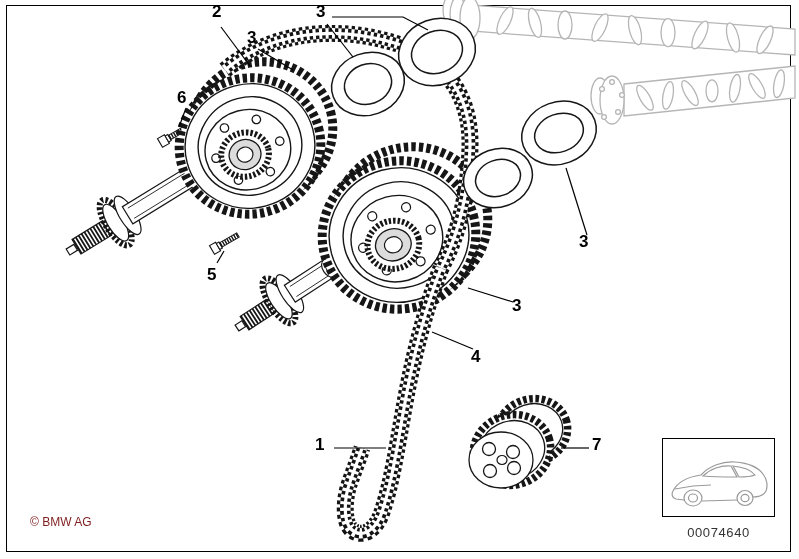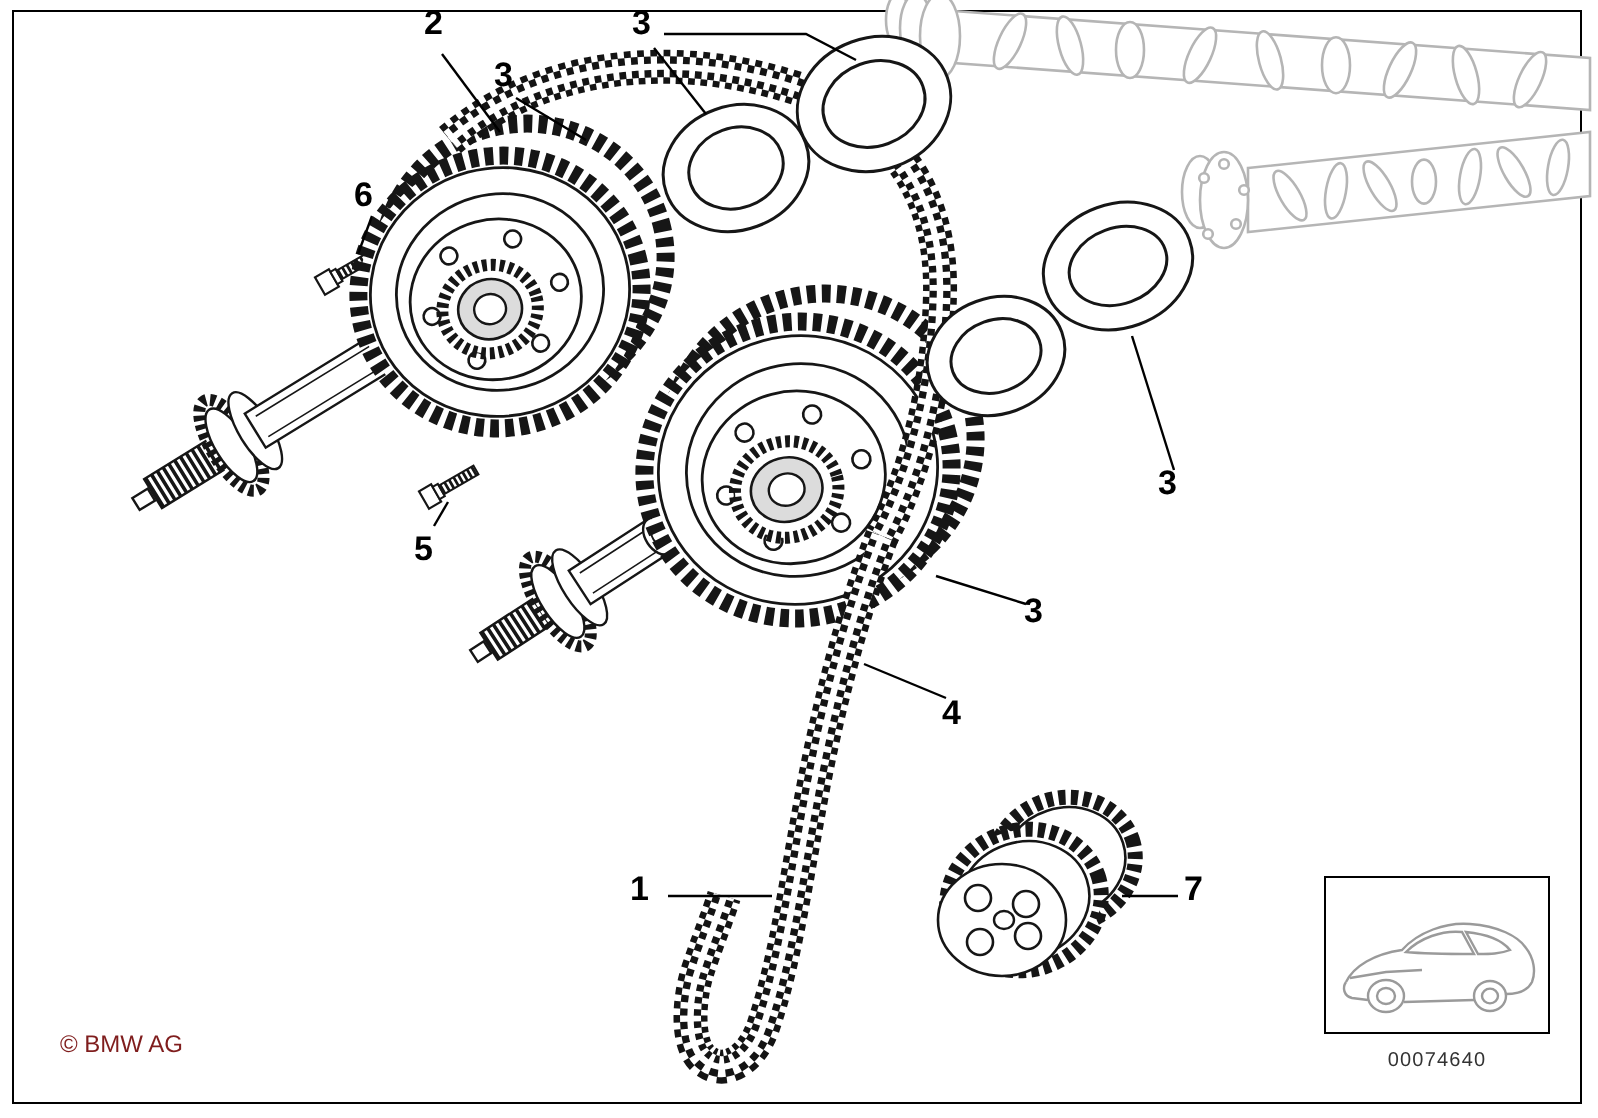--- a/index.html
+++ b/index.html
@@ -14,21 +14,21 @@
     position:absolute;font-weight:bold;font-size:17px;color:#000;
     line-height:1;cursor:pointer;user-select:none;
   }
   .copyright{position:absolute;left:30px;top:515px;font-size:12px;color:#7f1d1d;}
   .carbox{
     position:absolute;left:662px;top:438px;width:113px;height:79px;
     border:1.3px solid #000;box-sizing:border-box;background:#fff;
   }
   .code{
     position:absolute;left:660px;top:525px;width:117px;text-align:center;
-    font-size:10px;color:#333;letter-spacing:0.6px;
+    font-size:13px;color:#333;letter-spacing:0.6px;
   }
   
   .chain-a{fill:none;stroke:#141414;stroke-width:17;stroke-dasharray:3.4 3;}
   .chain-b{fill:none;stroke:#fff;stroke-width:10.5;}
   .chain-c{fill:none;stroke:#141414;stroke-width:10.5;stroke-dasharray:3.4 3;stroke-dashoffset:3.2;}
   .chain-d{fill:none;stroke:#fff;stroke-width:3.2;}
   .lead{stroke:#000;stroke-width:1.2;fill:none;}
   .ink{stroke:#161616;}
 </style>
 </head>

